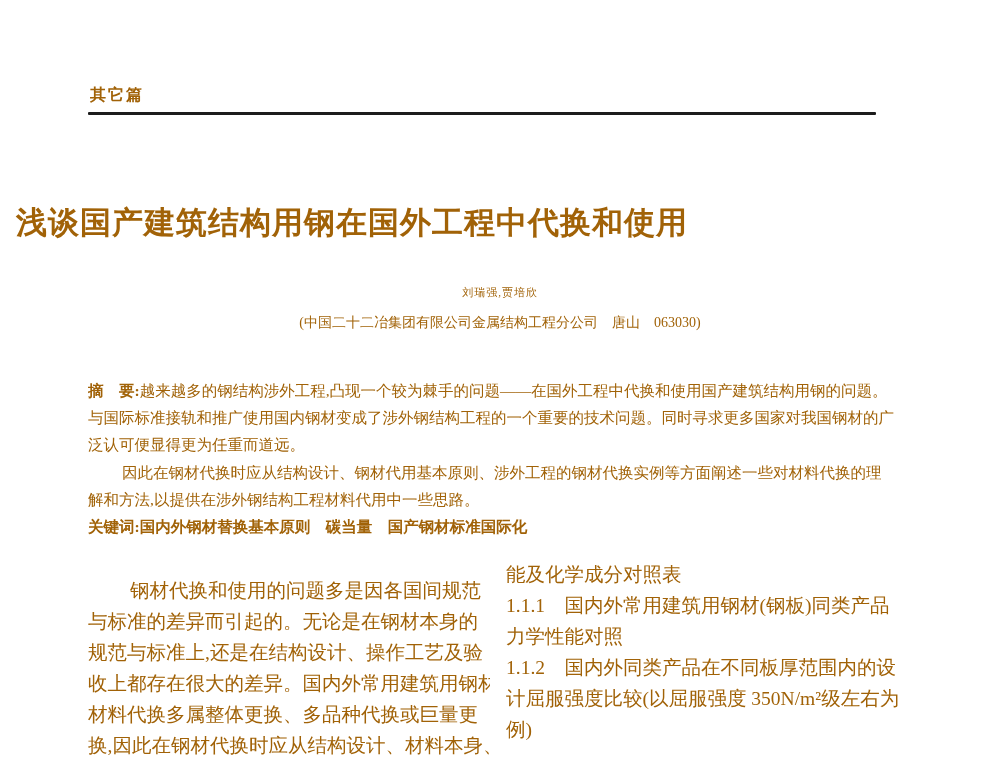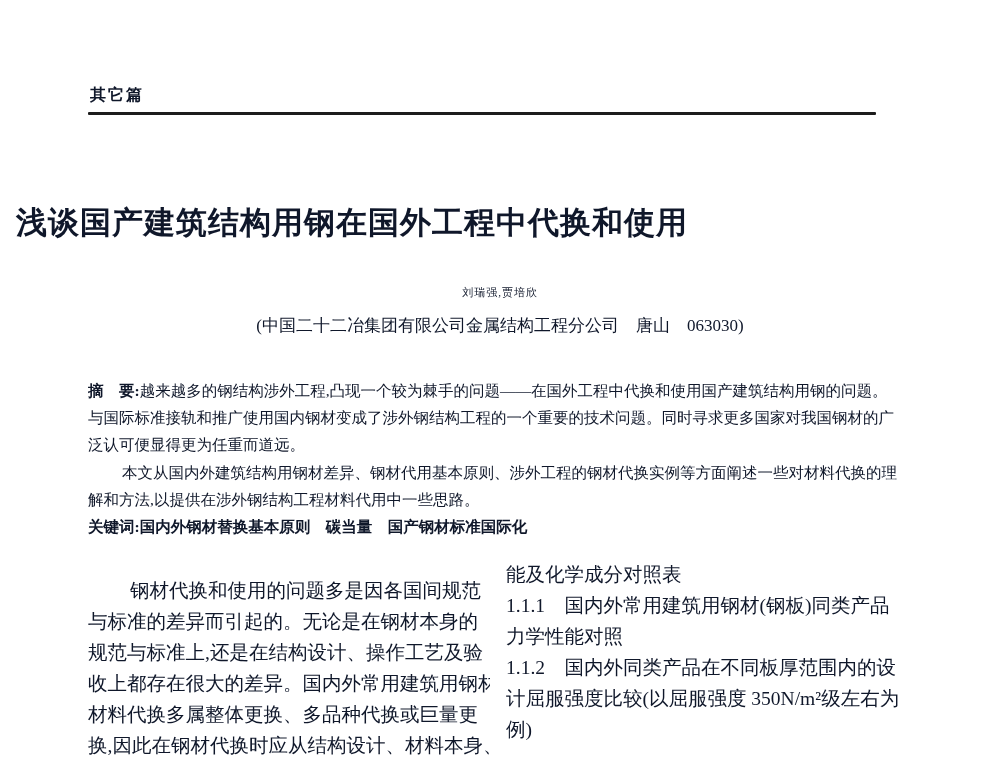--- a/index.html
+++ b/index.html
@@ -5,21 +5,21 @@
   html, body {
     margin: 0;
     padding: 0;
     background: #ffffff;
   }
   .page {
     position: relative;
     width: 1000px;
     height: 760px;
     background: #ffffff;
-    color: #0f172a;
+    color: #a16207;
     font-family: "Liberation Serif", "DejaVu Serif", serif;
     overflow: hidden;
   }
   .section-label {
     position: absolute;
     left: 90px;
     top: 85px;
     font-size: 16px;
     font-weight: bold;
     letter-spacing: 2px;
@@ -52,21 +52,21 @@
     text-align: center;
     font-size: 11px;
     letter-spacing: 1px;
   }
   .affiliation {
     position: absolute;
     top: 314px;
     left: 0;
     width: 100%;
     text-align: center;
-    font-size: 17px;
+    font-size: 14px;
   }
   .abstract {
     position: absolute;
     left: 88px;
     top: 377px;
     width: 815px;
   }
   .abs-line {
     font-size: 15.5px;
     line-height: 27.2px;
@@ -110,21 +110,21 @@
 
   <h1 class="title">浅谈国产建筑结构用钢在国外工程中代换和使用</h1>
 
   <div class="authors">刘瑞强,贾培欣</div>
   <div class="affiliation">(中国二十二冶集团有限公司金属结构工程分公司　唐山　063030)</div>
 
   <div class="abstract">
     <div class="abs-line"><span class="bold">摘　要:</span><span>越来越多的钢结构涉外工程,凸现一个较为棘手的问题——在国外工程中代换和使用国产建筑结构用钢的问题。</span></div>
     <div class="abs-line">与国际标准接轨和推广使用国内钢材变成了涉外钢结构工程的一个重要的技术问题。同时寻求更多国家对我国钢材的广</div>
     <div class="abs-line">泛认可便显得更为任重而道远。</div>
-    <div class="abs-line abs-indent">本文从国内外建筑结构用钢材差异、钢材代用基本原则、涉外工程的钢材代换实例等方面阐述一些对材料代换的理</div>
+    <div class="abs-line abs-indent">因此在钢材代换时应从结构设计、钢材代用基本原则、涉外工程的钢材代换实例等方面阐述一些对材料代换的理</div>
     <div class="abs-line">解和方法,以提供在涉外钢结构工程材料代用中一些思路。</div>
     <div class="abs-line"><span class="bold">关键词:</span><span class="bold">国内外钢材替换基本原则　碳当量　国产钢材标准国际化</span></div>
   </div>
 
   <div class="column col-left">
     <div class="body-line line-indent">钢材代换和使用的问题多是因各国间规范</div>
     <div class="body-line">与标准的差异而引起的。无论是在钢材本身的</div>
     <div class="body-line">规范与标准上,还是在结构设计、操作工艺及验</div>
     <div class="body-line">收上都存在很大的差异。国内外常用建筑用钢材</div>
     <div class="body-line">材料代换多属整体更换、多品种代换或巨量更</div>

